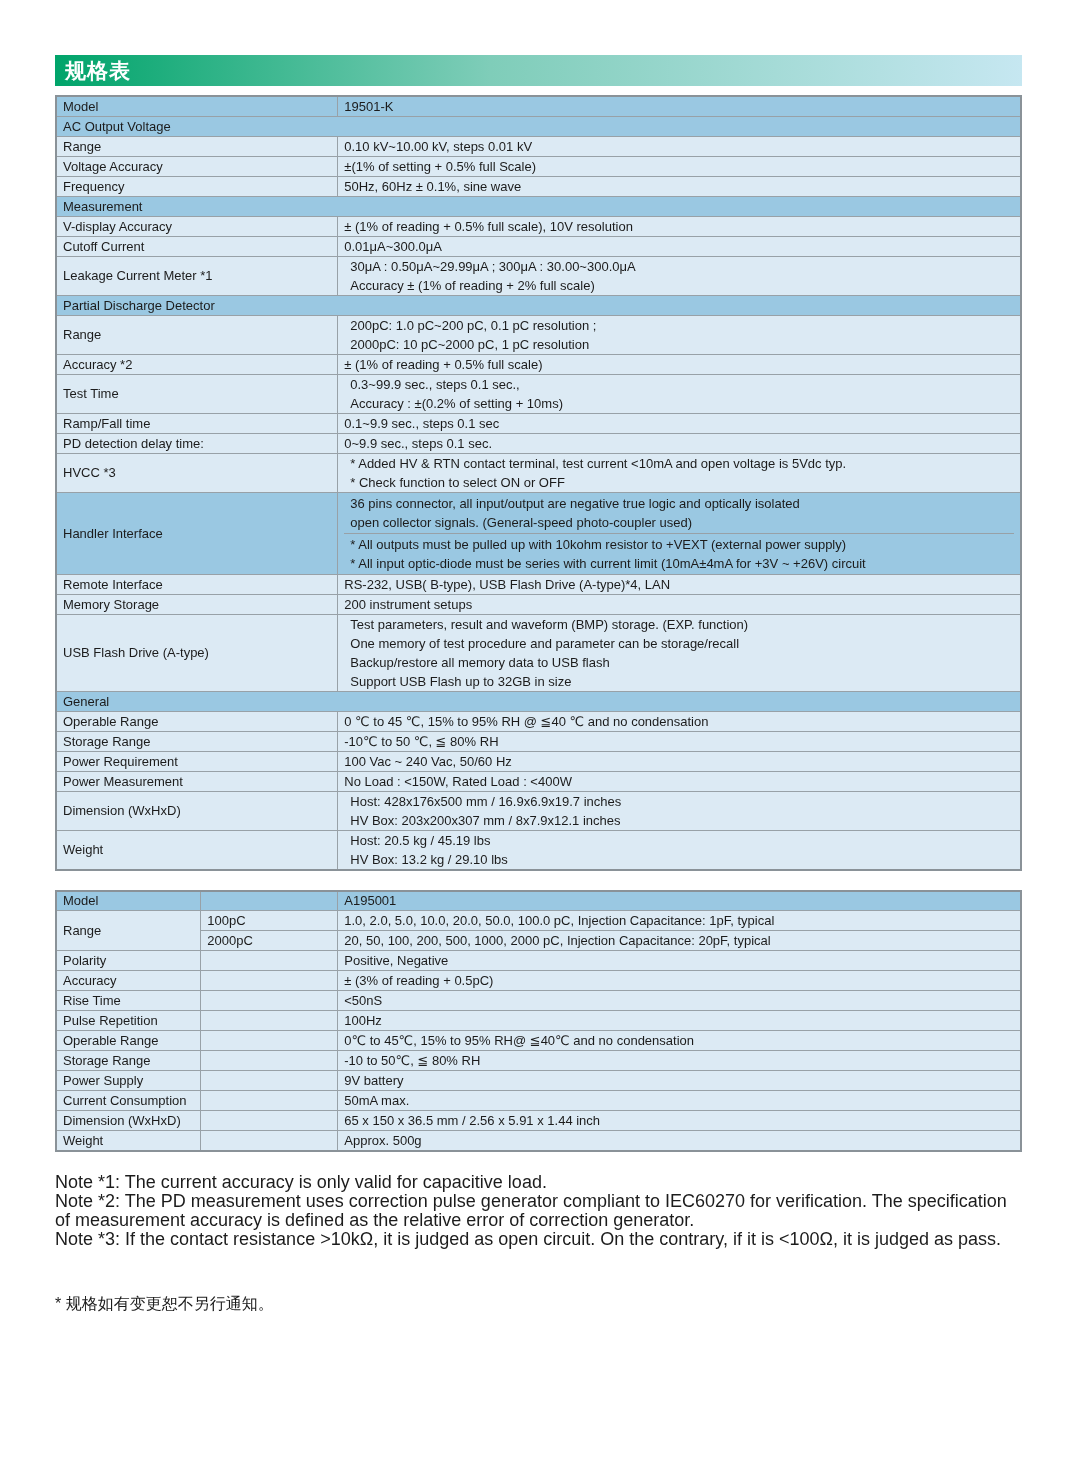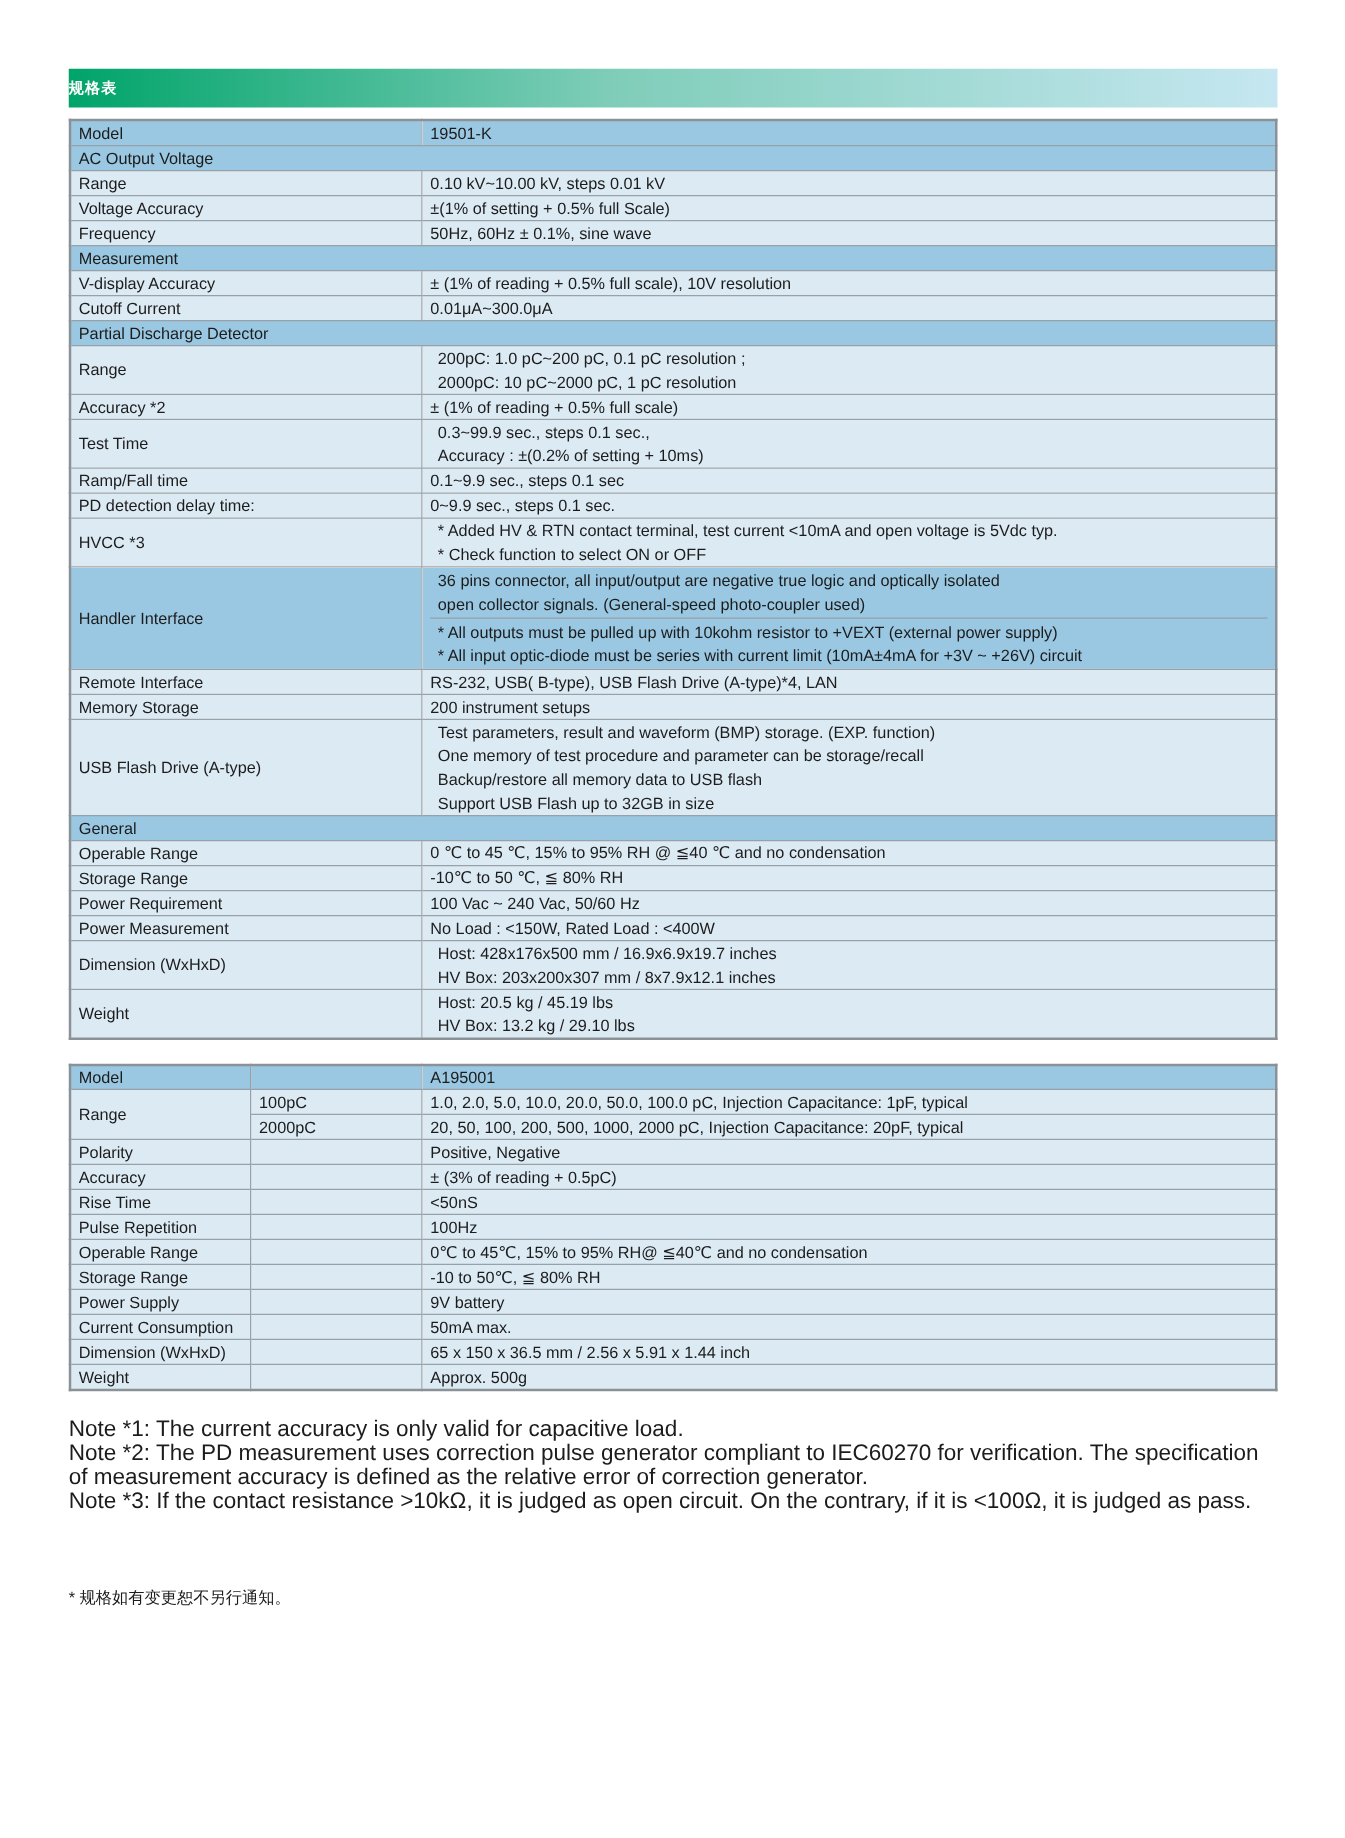--- a/index.html
+++ b/index.html
@@ -16,22 +16,22 @@
   html,body{margin:0;padding:0;}
   body{
     width:1076px;height:1470px;background:#ffffff;
     font-family:"Liberation Sans","DejaVu Sans",sans-serif;
     color:var(--text);
   }
   .page{width:967px;margin:0 0 0 55px;padding-top:55px;}
   .title-bar{
     height:31px;line-height:31px;
     background:linear-gradient(to right,var(--accent_green) 0%,var(--accent_green_mid) 45%,var(--accent_green_fade) 100%);
-    color:#ffffff;font-size:12px;font-weight:bold;
-    letter-spacing:1px;
+    color:#ffffff;font-size:21px;font-weight:bold;
+    padding-left:10px;letter-spacing:1px;
   }
   table.spec{
     width:100%;border-collapse:collapse;table-layout:fixed;
     font-size:13px;color:var(--text);
     border:2px solid var(--outer_border);
   }
   table.spec td{
     border:1px solid var(--table_border);
     padding:0 6px;height:20px;
     overflow:hidden;white-space:nowrap;
@@ -41,21 +41,21 @@
   td.multi{padding:1px 0;}
   td.multi .ln{line-height:19px;padding:0 6px;}
   td.p0{padding:0;}
   .subcell{padding:1px 0;}
   .subcell .ln{line-height:19px;padding:0 6px;}
   .subcell + .subcell{border-top:1px solid var(--table_border);}
   .t1{margin-top:9px;}
   .t2{margin-top:19px;}
   .notes{margin-top:21px;font-size:18px;line-height:19px;max-width:965px;}
   .notes .note{margin:0;}
-  .cn-note{margin-top:59px;font-size:13px;}
+  .cn-note{margin-top:45px;font-size:16px;}
 </style>
 </head>
 <body>
 
 <div class="page">
 
   <div class="title-bar">
     <span>规格表</span>
   </div>
 
@@ -87,20 +87,27 @@
       <tr class="hdr">
         <td colspan="2">Measurement</td>
       </tr>
       <tr class="data">
         <td>V-display Accuracy</td>
         <td>± (1% of reading + 0.5% full scale), 10V resolution</td>
       </tr>
       <tr class="data">
         <td>Cutoff Current</td>
         <td>0.01μA~300.0μA</td>
+      </tr>
+      <tr class="data">
+        <td>Leakage Current Meter *1</td>
+        <td class="multi">
+          <div class="ln">30μA : 0.50μA~29.99μA ; 300μA : 30.00~300.0μA</div>
+          <div class="ln">Accuracy ± (1% of reading + 2% full scale)</div>
+        </td>
       </tr>
       <tr class="hdr">
         <td colspan="2">Partial Discharge Detector</td>
       </tr>
       <tr class="data">
         <td>Range</td>
         <td class="multi">
           <div class="ln">200pC: 1.0 pC~200 pC, 0.1 pC resolution ;</div>
           <div class="ln">2000pC: 10 pC~2000 pC, 1 pC resolution</div>
         </td>

